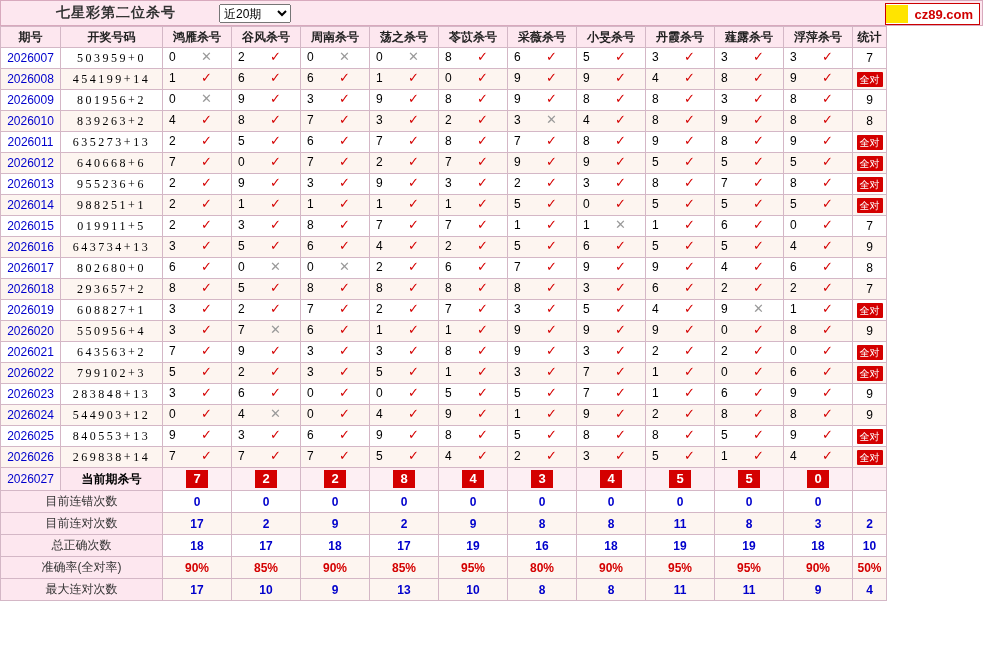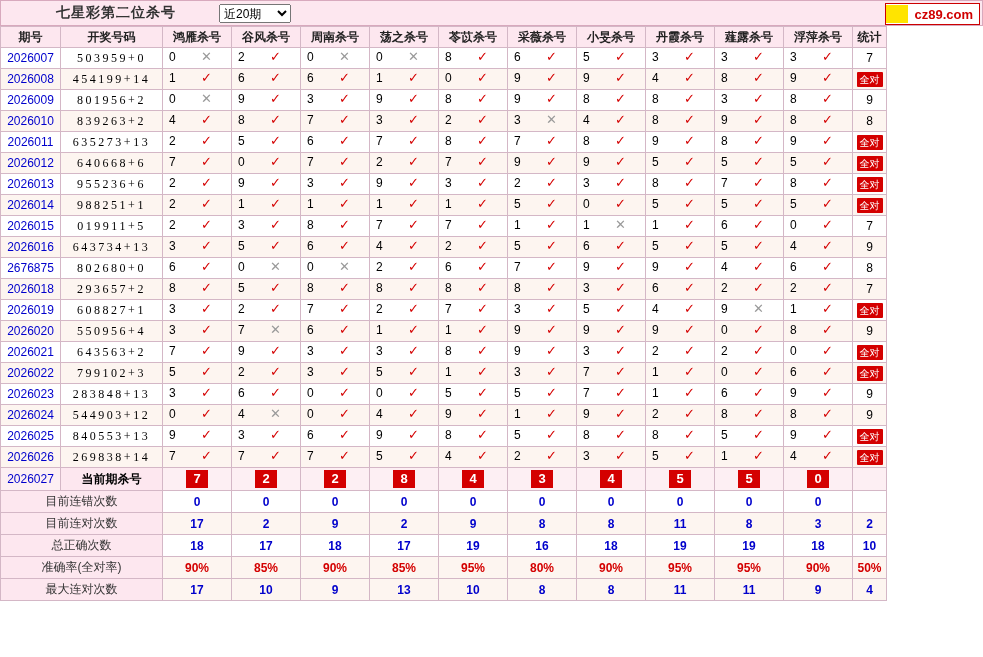--- a/index.html
+++ b/index.html
@@ -547,21 +547,21 @@
             <span class="num">5</span>
             <span class="mk tick">✓</span>
           </td>
           <td class="grpcell">
             <span class="num">4</span>
             <span class="mk tick">✓</span>
           </td>
           <td class="stat">9</td>
         </tr>
         <tr class="odd">
-          <td class="issue">2676875</td>
+          <td class="issue">2026017</td>
           <td class="code">802680+0</td>
           <td class="grpcell">
             <span class="num">6</span>
             <span class="mk tick">✓</span>
           </td>
           <td class="grpcell">
             <span class="num">0</span>
             <span class="mk cross">✕</span>
           </td>
           <td class="grpcell">

